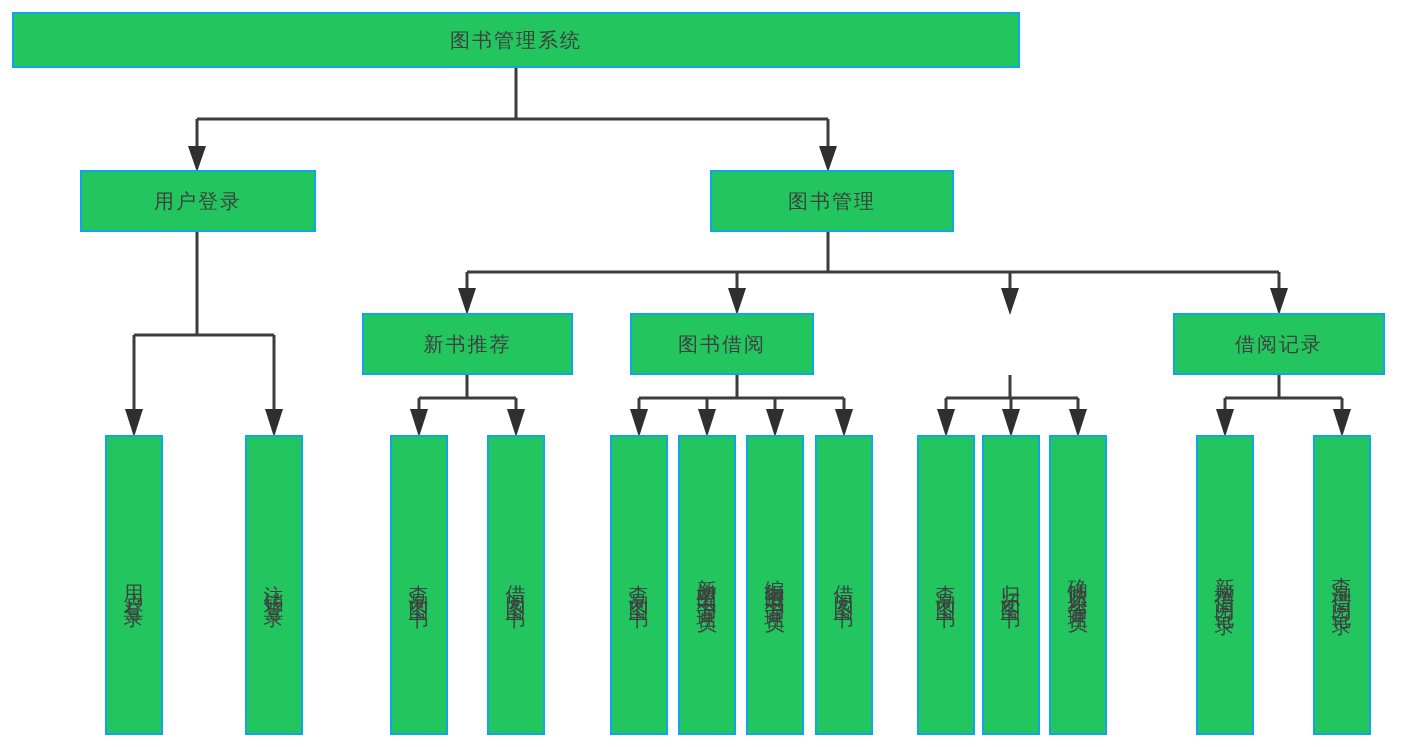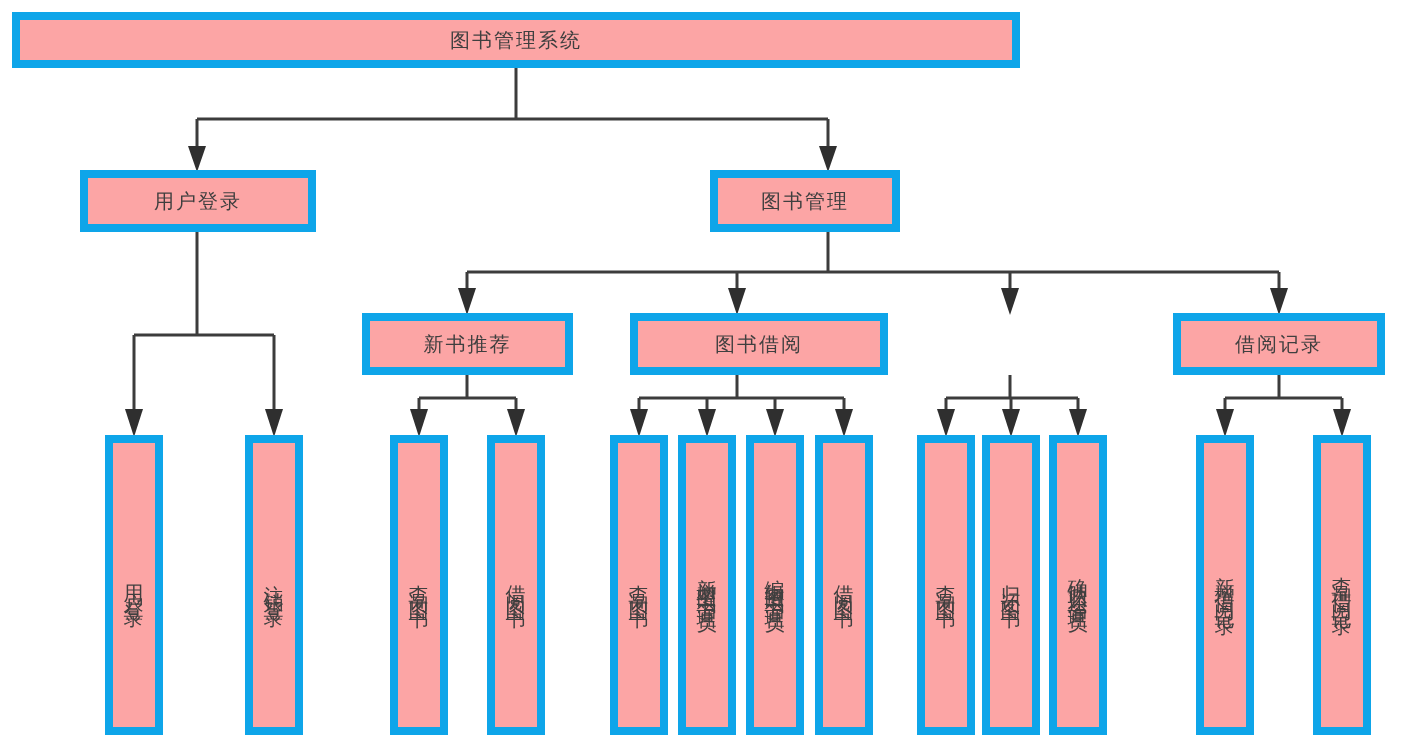--- a/index.html
+++ b/index.html
@@ -12,22 +12,22 @@
     overflow: hidden;
   }
   #connectors {
     position: absolute;
     left: 0; top: 0;
     width: 1405px; height: 747px;
   }
   .box {
     position: absolute;
     box-sizing: border-box;
-    border: 8px solid #0ea5e9;
-    background: #fca5a5;
+    border: 2px solid #0ea5e9;
+    background: #22c55e;
     color: #3f3f3f;
     display: flex;
     align-items: center;
     justify-content: center;
     text-align: center;
   }
   .box.h {
     font-size: 20px;
     letter-spacing: 2px;
     line-height: 1;
@@ -89,24 +89,24 @@
     <polygon fill="#2f2f2f" points="1069,409 1087,409 1078,437"></polygon>
 
     <path d="M1279,375 V398 M1225,398 H1342 M1225,398 V412 M1342,398 V412" fill="none" stroke="#3c3c3c" stroke-width="3"></path>
     <polygon fill="#2f2f2f" points="1216,409 1234,409 1225,437"></polygon>
     <polygon fill="#2f2f2f" points="1333,409 1351,409 1342,437"></polygon>
   </svg>
 
   <div class="box h" style="left:12px; top:12px; width:1008px; height:56px;">图书管理系统</div>
 
   <div class="box h" style="left:80px; top:170px; width:236px; height:62px;">用户登录</div>
-  <div class="box h" style="left:710px; top:170px; width:190px; height:62px;">图书管理</div>
+  <div class="box h" style="left:710px; top:170px; width:244px; height:62px;">图书管理</div>
 
   <div class="box h" style="left:362px; top:313px; width:211px; height:62px;">新书推荐</div>
-  <div class="box h" style="left:630px; top:313px; width:258px; height:62px;">图书借阅</div>
+  <div class="box h" style="left:630px; top:313px; width:184px; height:62px;">图书借阅</div>
   <div class="box h" style="left:1173px; top:313px; width:212px; height:62px;">借阅记录</div>
 
   <div class="box v" style="left:105px; top:435px; width:58px; height:300px;">用户登录</div>
   <div class="box v" style="left:245px; top:435px; width:58px; height:300px;">注销登录</div>
 
   <div class="box v" style="left:390px; top:435px; width:58px; height:300px;">查询图书</div>
   <div class="box v" style="left:487px; top:435px; width:58px; height:300px;">借阅图书</div>
 
   <div class="box v" style="left:610px; top:435px; width:58px; height:300px;">查询图书</div>
   <div class="box v" style="left:678px; top:435px; width:58px; height:300px; letter-spacing:5px;">新增图书（管理员）</div>

